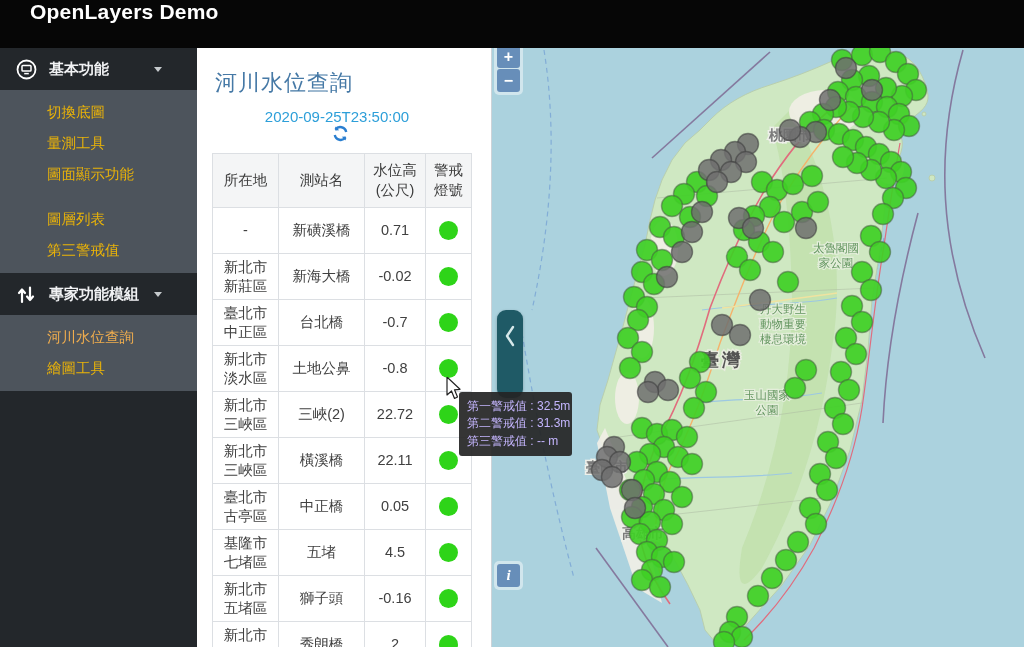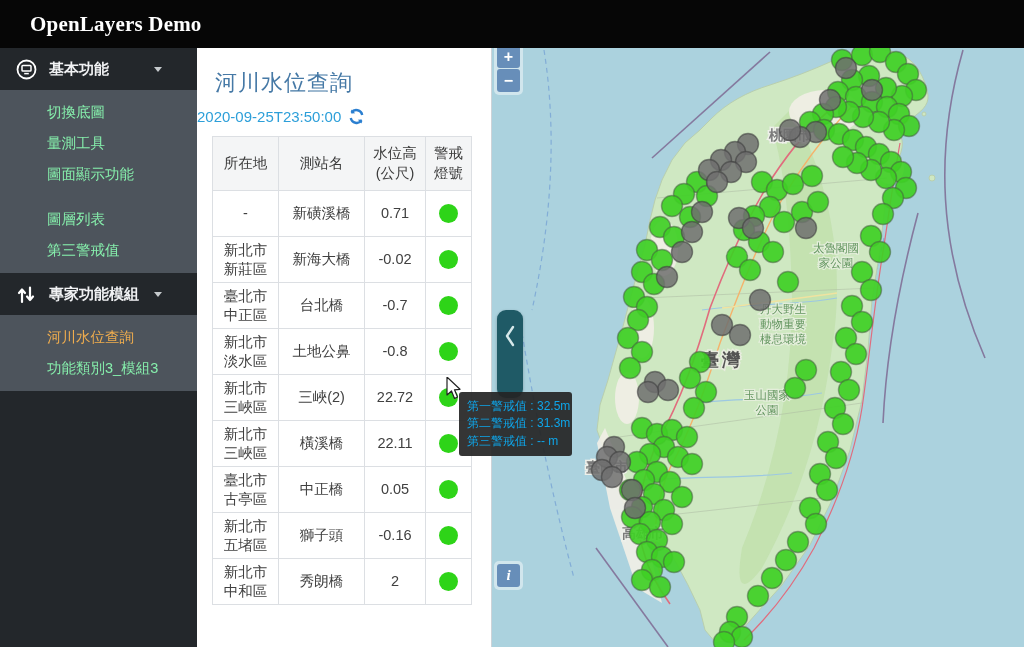--- a/index.html
+++ b/index.html
@@ -1,36 +1,36 @@
 <!DOCTYPE html>
 <html><head>
 <meta charset="utf-8">
 <style>
   * { margin:0; padding:0; box-sizing:border-box; }
   html,body { width:1024px; height:647px; overflow:hidden; font-family:"Liberation Sans","DejaVu Sans",sans-serif; }
   #app { position:relative; width:1024px; height:647px; background:#fff; }
 
   
-  #topbar { position:absolute; left:0; top:0; width:1024px; height:48px; background:#060606; display:flex; align-items:center; z-index:30;font-family:Liberation Serif, serif; }
+  #topbar { position:absolute; left:0; top:0; width:1024px; height:48px; background:#060606; display:flex; align-items:flex-start; z-index:30; }
   #topbar .title { color:#fff; font-size:21px; font-weight:bold; margin-left:30px; letter-spacing:.2px; }
 
   
   #sidebar { position:absolute; left:0; top:48px; width:197px; height:599px; background:#23272b; z-index:20; }
   .sec-head { display:flex; align-items:center; padding:11px 29px 11px 16px; cursor:pointer; background:#23272b; }
   .sec-head .ic { width:22px; height:20px; flex:0 0 22px; display:flex; align-items:center; }
   .sec-head .lbl { color:#f1f2f4; font-size:15px; font-weight:bold; margin-left:11px; }
   .sec-head .caret { margin-left:auto; width:0; height:0; border-left:4.5px solid transparent; border-right:4.5px solid transparent; border-top:5px solid #c6cacd; margin-right:6px; }
   .submenu { background:#4d545c; padding:7px 0; }
-  .submenu .it { color:#86efac; font-size:14.5px; padding:6px 10px 6px 47px; cursor:pointer; }
+  .submenu .it { color:#eab308; font-size:14.5px; padding:6px 10px 6px 47px; cursor:pointer; }
   .submenu .it.active { color:#f0ad4e; }
 
   
   #panel { position:absolute; left:197px; top:48px; width:295px; height:599px; background:#fff; border-right:1px solid #cdd3d8; z-index:10; overflow:hidden; }
   #panel h1 { color:#4679a6; font-size:22px; font-weight:500; padding:20px 0 0 18px; letter-spacing:1px; }
-  .ts-row { display:flex; justify-content:flex-start; align-items:center; padding:10px 14px 0 0; }
+  .ts-row { display:flex; justify-content:space-between; align-items:center; padding:10px 14px 0 0;flex-direction:column; }
   .ts-row .ts { color:#2d9fd9; font-size:15px; }
   .ts-row .refresh { margin-left:7px; cursor:pointer; display:flex; }
   table.wl { border-collapse:collapse; margin:11px 14px 0 15px; width:259px; table-layout:fixed; }
   table.wl th, table.wl td { border:1px solid #dcdfe3; text-align:center; vertical-align:middle; font-weight:normal; }
   table.wl th { background:#f4f5f6; color:#3c3c3c; font-size:14.5px; padding:7px 2px; white-space:pre-line; line-height:1.35; }
   table.wl td { color:#404040; font-size:14.5px; height:46px; white-space:pre-line; line-height:1.3; }
   table.wl col.c1{width:66px;} table.wl col.c2{width:86px;} table.wl col.c3{width:61px;} table.wl col.c4{width:46px;}
   .light { width:19px; height:19px; border-radius:50%; background:#2ed418; margin:0 auto; cursor:pointer; }
 
   
@@ -48,21 +48,21 @@
   .ol-btn { width:23px; height:23px; background:#678eb9; color:#fff; font-size:16px; font-weight:bold; border:none; border-radius:3px; display:flex; align-items:center; justify-content:center; cursor:pointer; }
   #zoomctl .ol-btn + .ol-btn { margin-top:1px; }
   #infoctl { left:494px; top:561px; }
   #infoctl .ol-btn { font-family:"Liberation Serif","DejaVu Serif",serif; font-style:italic; font-size:15px; }
 
   
   #collapse { position:absolute; left:497px; top:310px; width:26px; height:88px; background:#1f5a66; border-radius:9px; z-index:12; cursor:pointer; box-shadow:0 1px 3px rgba(0,0,0,.25); }
   #collapse svg { position:absolute; left:7px; top:13px; }
 
   
-  #tooltip { position:absolute; left:459px; top:392px; width:113px; background:rgba(36,36,36,.92); color:#0ea5e9; font-size:12px; line-height:1.45; padding:6px 8px; border-radius:3px; z-index:40; white-space:nowrap; }
+  #tooltip { position:absolute; left:459px; top:392px; width:113px; background:rgba(36,36,36,.92); color:#c4b5fd; font-size:12px; line-height:1.45; padding:6px 8px; border-radius:3px; z-index:40; white-space:nowrap; }
   #cursor { position:absolute; left:446px; top:377px; z-index:45; pointer-events:none; }
 </style>
 </head>
 <body>
 
 <div id="app">
 
   <div id="topbar">
     <span class="title">OpenLayers Demo</span>
   </div>
@@ -95,21 +95,21 @@
         <svg width="20" height="21" viewBox="0 0 20 21">
             <path d="M6 18 L6 6 M3 9 L6 5.5 L9 9" fill="none" stroke="#fff" stroke-width="2.2" stroke-linecap="round" stroke-linejoin="round"></path>
             <path d="M14 3.5 L14 15.5 M11 12.5 L14 16 L17 12.5" fill="none" stroke="#fff" stroke-width="2.2" stroke-linecap="round" stroke-linejoin="round"></path>
           </svg>
       </span>
       <span class="lbl">專家功能模組</span>
       <span class="caret"></span>
     </div>
     <div class="submenu">
       <div class="it active">河川水位查詢</div>
-      <div class="it">功能類別3_模組3</div>
+      <div class="it">繪圖工具</div>
     </div>
   </div>
 
   <div id="panel">
     <h1>河川水位查詢</h1>
     <div class="ts-row">
       <span class="ts">2020-09-25T23:50:00</span>
       <span class="refresh">
         <svg width="17" height="17" viewBox="0 0 17 17">
             <path d="M14.2 7 A6 6 0 0 0 3.4 4.6" fill="none" stroke="#2b7fd0" stroke-width="2.4"></path>
@@ -185,20 +185,27 @@
   </tr>
 
   <tr>
     <td>臺北市
 古亭區</td>
     <td>中正橋</td>
     <td>0.05</td>
     <td><div class="light"></div></td>
   </tr>
 
+  <tr>
+    <td>基隆市
+七堵區</td>
+    <td>五堵</td>
+    <td>4.5</td>
+    <td><div class="light"></div></td>
+  </tr>
 
   <tr>
     <td>新北市
 五堵區</td>
     <td>獅子頭</td>
     <td>-0.16</td>
     <td><div class="light"></div></td>
   </tr>
 
   <tr>

